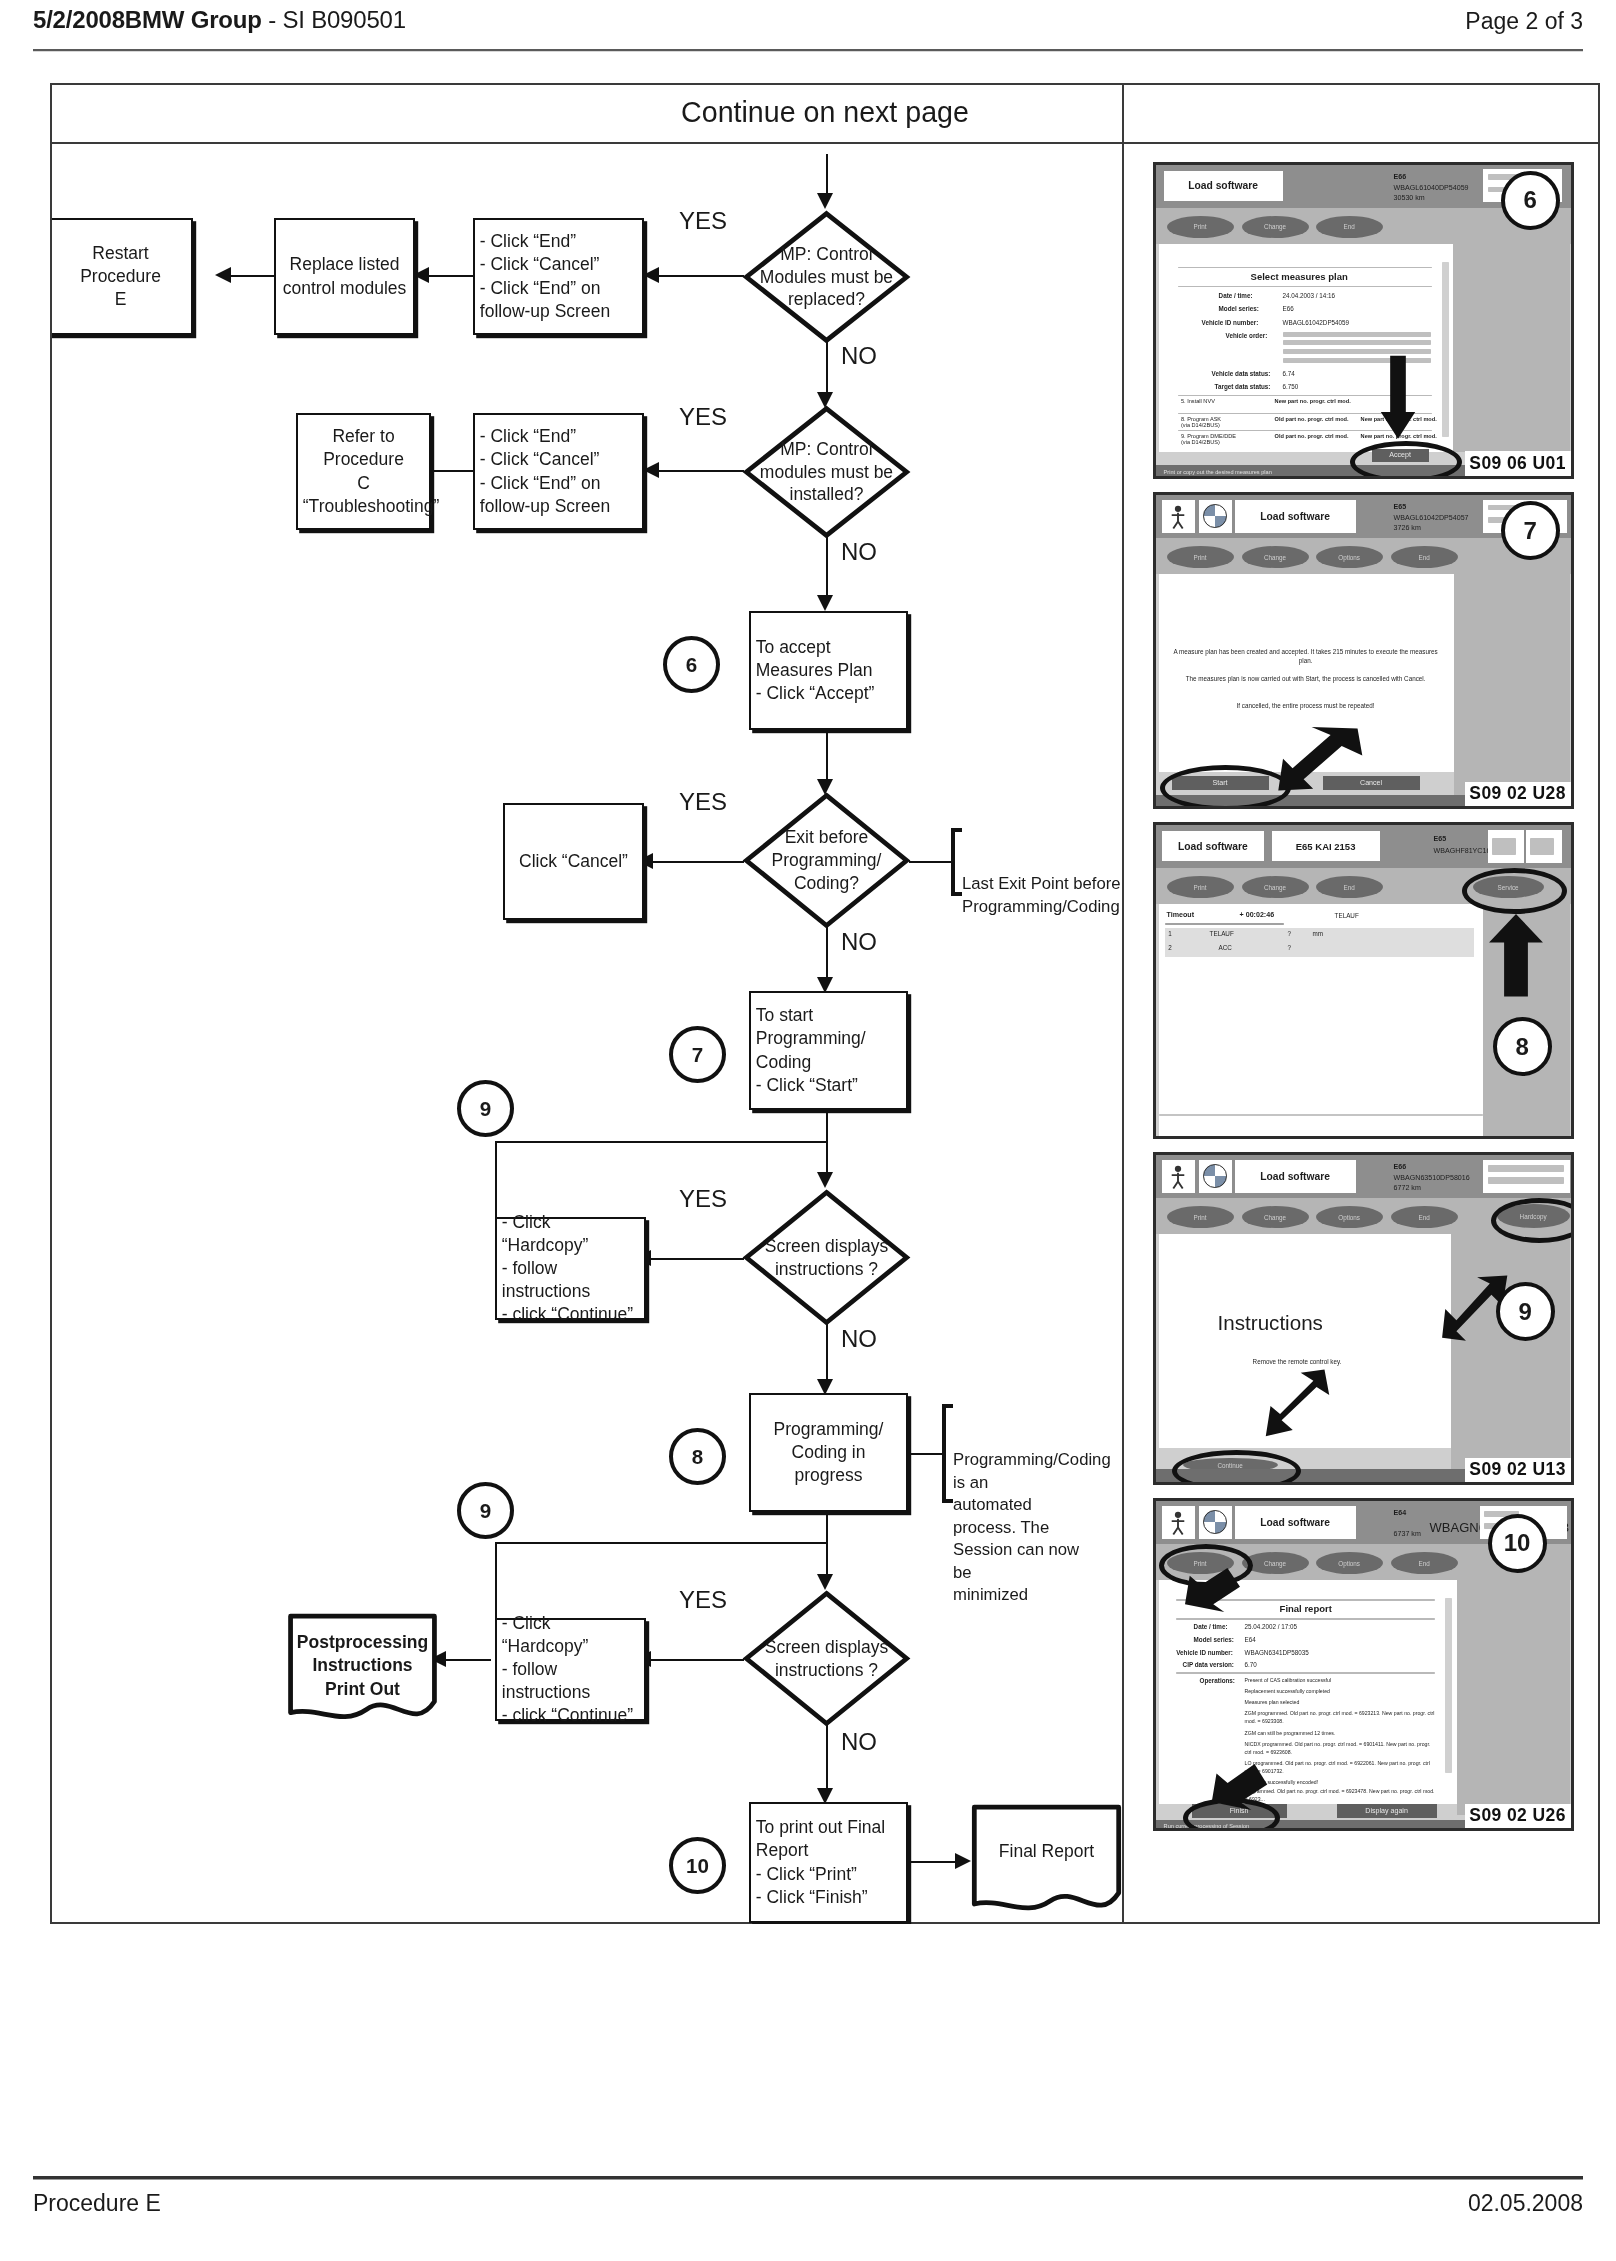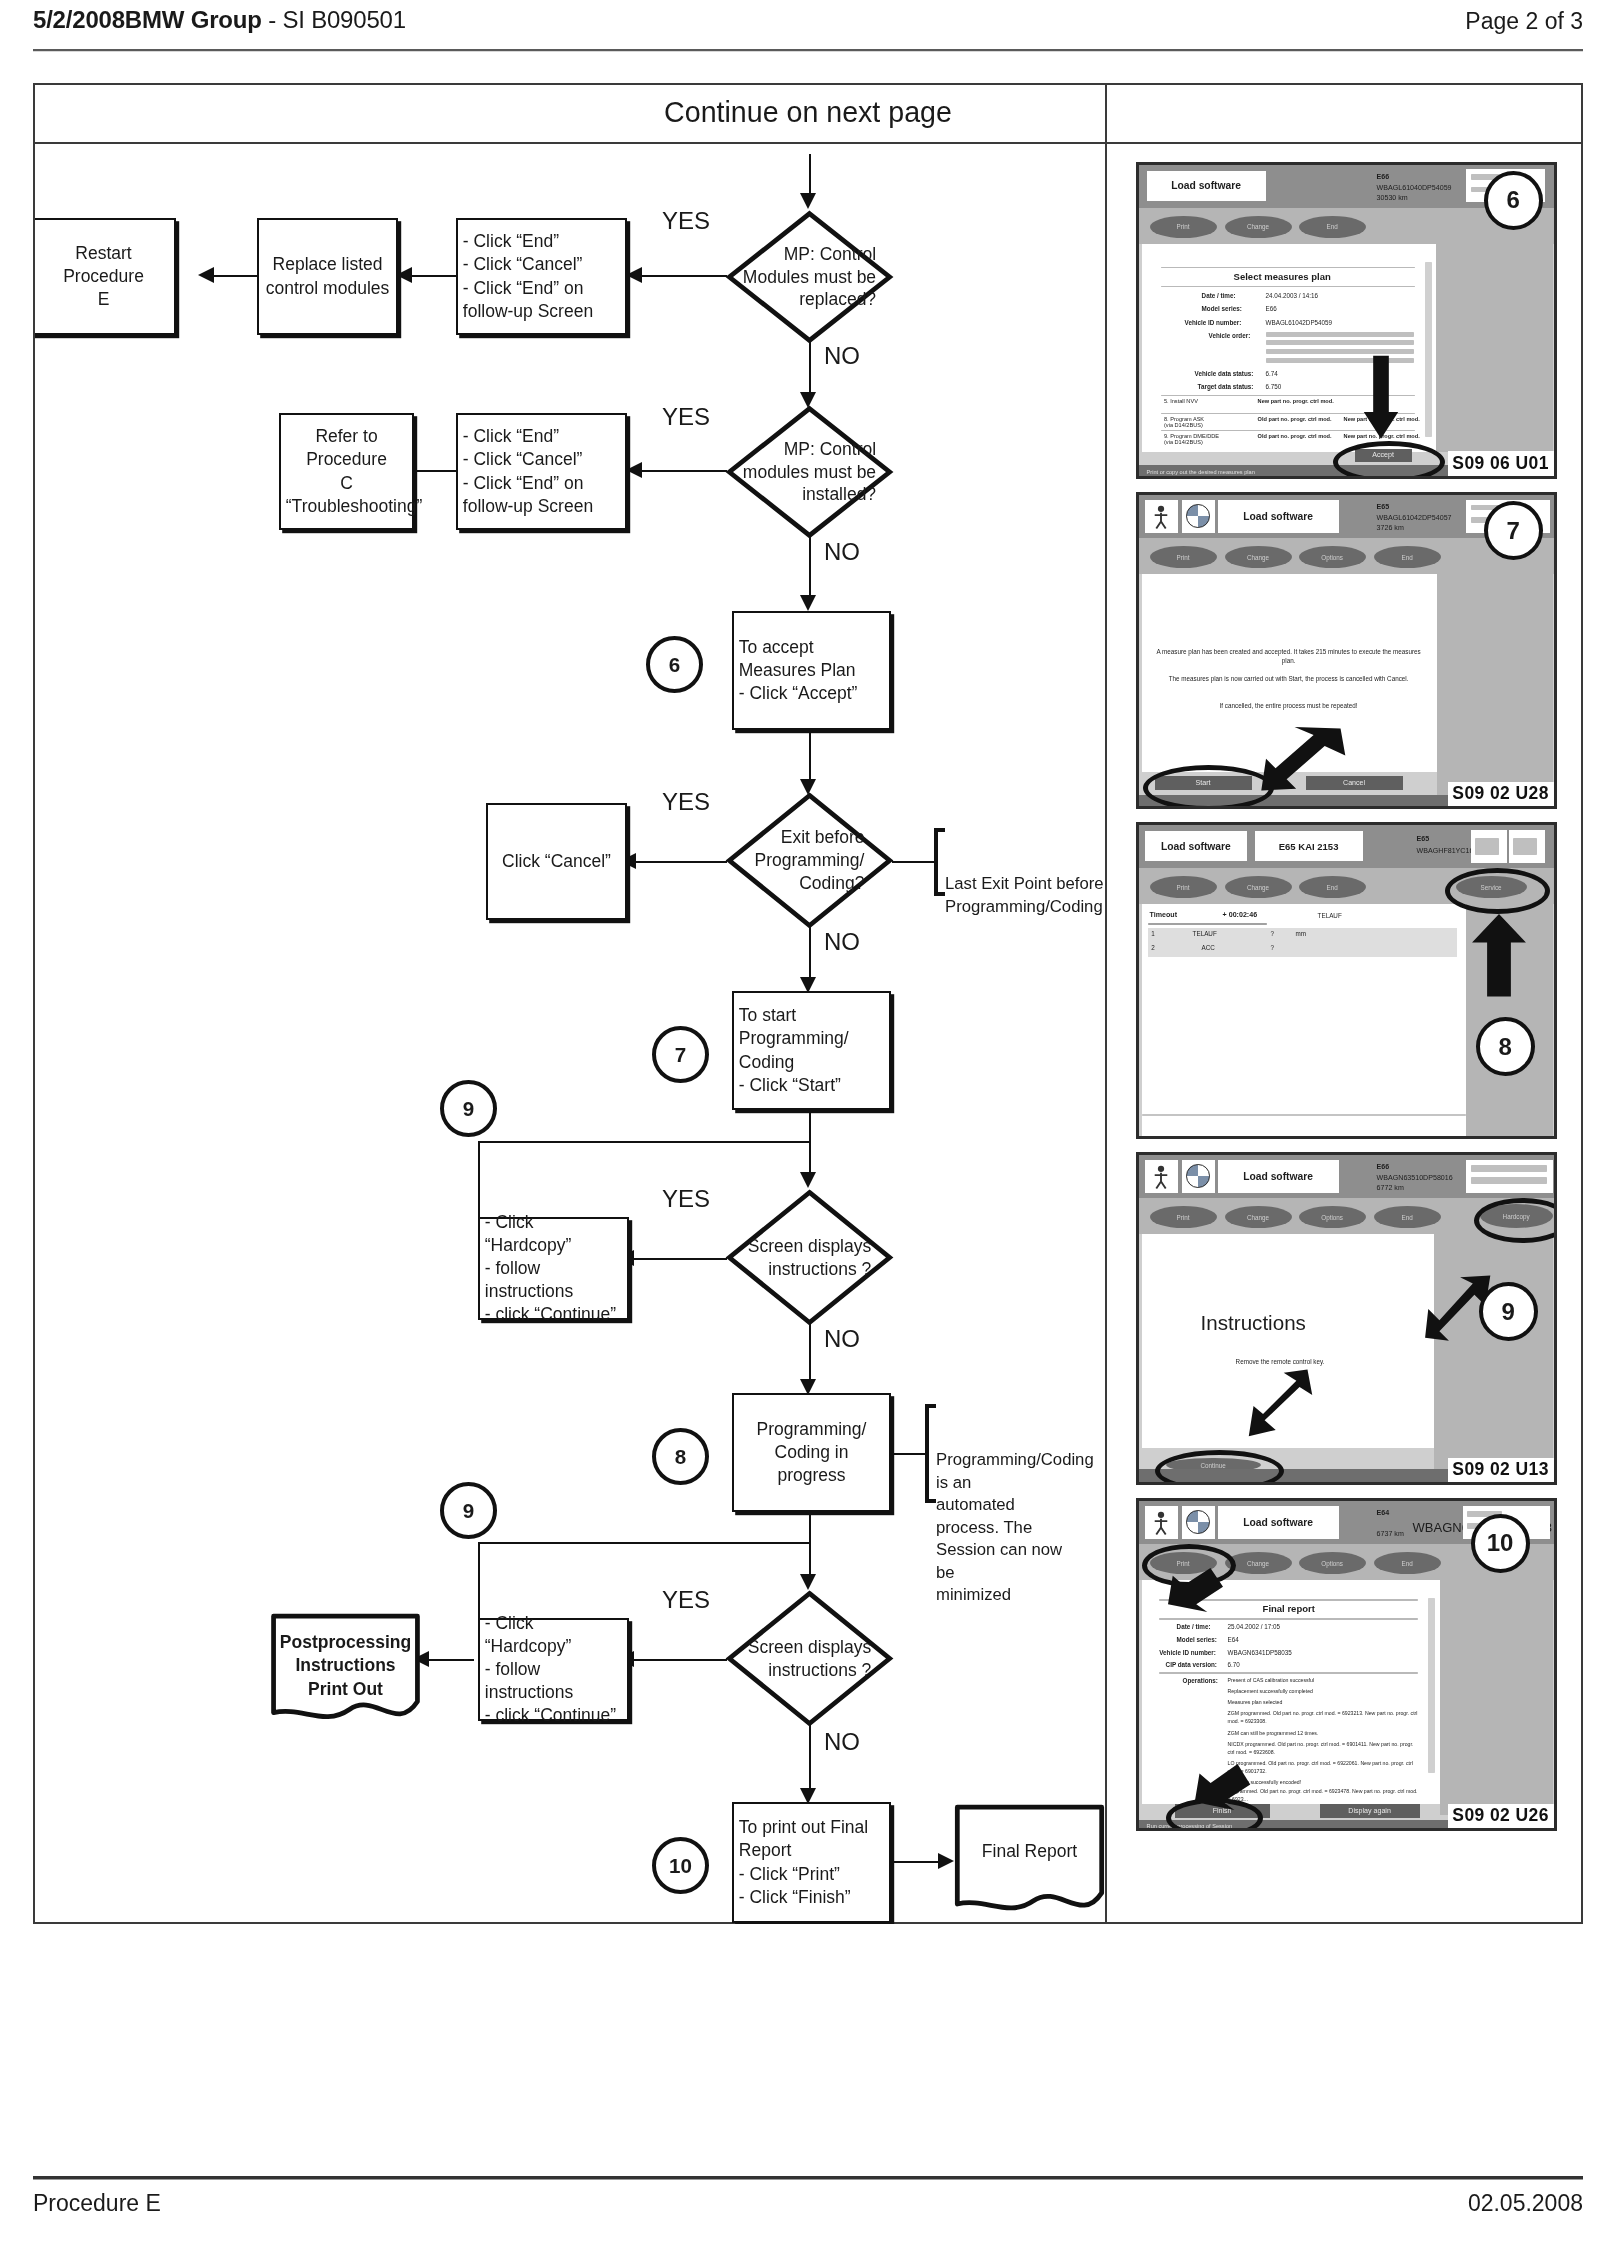--- a/index.html
+++ b/index.html
@@ -14,42 +14,42 @@
   .pg-header .right{position:absolute;right:0;top:1.6px;font-size:23px;white-space:nowrap;}
   .rule{position:absolute;left:33px;width:1550px;height:0;
         border-top:2.4px solid #5a5a5a;border-bottom:1.6px solid #d8d8d8;}
   .rule-top{top:49px;}
   .rule-bot{top:2176px;border-top:3.2px solid #333;border-bottom:1.6px solid #999;}
   .pg-footer{position:absolute;left:33px;top:2190px;width:1550px;height:40px;}
   .pg-footer .left{position:absolute;left:0;top:0;font-size:23px;white-space:nowrap;}
   .pg-footer .right{position:absolute;right:0;top:0;font-size:23px;white-space:nowrap;}
 
   
-  .frame{position:absolute;left:33px;top:83px;width:1550px;height:1841px;
+  .frame{position:absolute;left:50px;top:83px;width:1550px;height:1841px;
          border:2.4px solid #3a3a3a;box-sizing:border-box;}
   .frame-head{position:absolute;left:0;top:0;width:100%;height:59px;
          border-bottom:2.4px solid #3a3a3a;box-sizing:border-box;}
   .frame-head-title{position:absolute;left:0;right:0;top:11px;text-align:center;
          font-size:28.6px;}
   .vdiv{position:absolute;left:1070px;top:0;width:2.4px;height:100%;background:#3a3a3a;}
   .head-cell-right{position:absolute;left:1070px;top:0;width:2.4px;height:59px;background:#3a3a3a;}
 
   
   .fc{position:absolute;left:0;top:59px;width:1070px;height:1780px;overflow:hidden;}
   .box{position:absolute;box-sizing:border-box;background:#fff;
        border:2.4px solid #111;box-shadow:3.2px 3.2px 0 0 #111;
        display:flex;align-items:center;justify-content:center;
        font-size:17.5px;line-height:1.32;text-align:center;padding:3.2px 4.8px;}
   .box.left-al{text-align:left;justify-content:flex-start;}
   .box .inner{width:100%;white-space:pre-line;}
 
   .diamond{position:absolute;}
   .diamond svg{position:absolute;left:0;top:0;overflow:visible;}
   .diamond .dtext{position:absolute;left:8%;top:0;width:84%;height:100%;
-       display:flex;align-items:center;justify-content:center;text-align:right;
+       display:flex;align-items:center;justify-content:center;text-align:center;
        font-size:17.5px;line-height:1.3;white-space:pre-line;}
 
   .circ{position:absolute;border:4px solid #111;border-radius:50%;
         background:#fff;display:flex;align-items:center;justify-content:center;
         font-size:20.6px;font-weight:bold;}
 
   .lbl{position:absolute;font-size:24px;white-space:nowrap;}
 
   
   .note{position:absolute;font-size:16.7px;line-height:1.35;white-space:pre-line;

